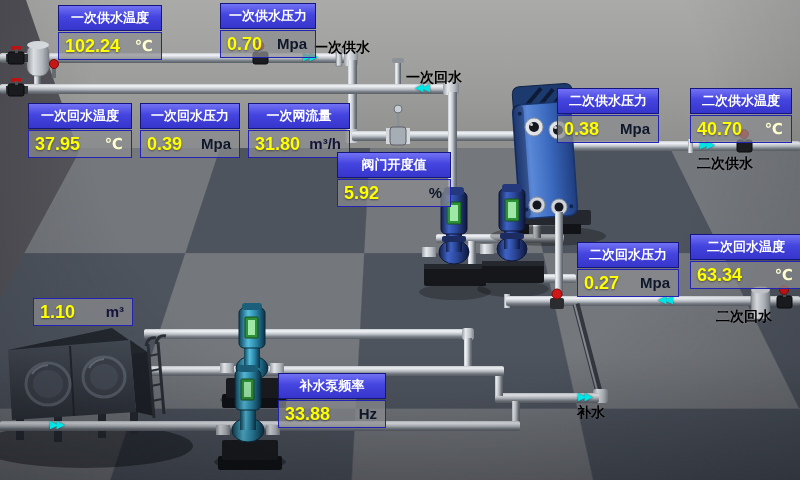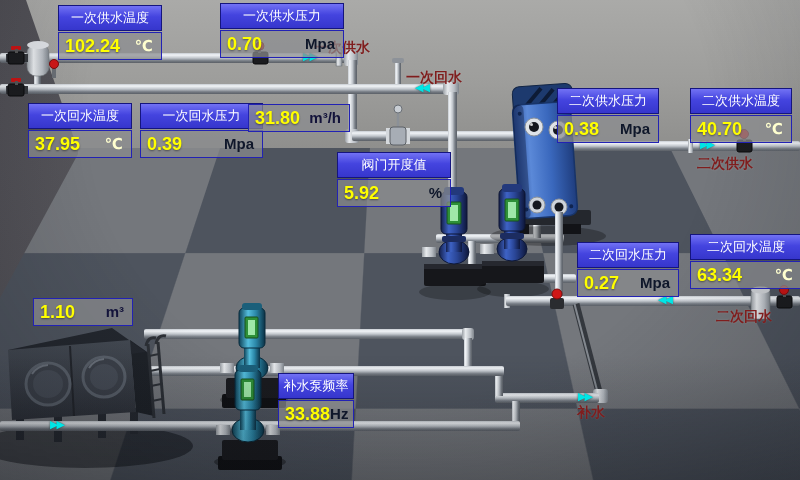--- a/index.html
+++ b/index.html
@@ -22,32 +22,32 @@
   .wall-left{position:absolute;left:0;top:0;width:800px;height:480px;pointer-events:none;
          background:linear-gradient(100deg,#504f55 0%,#6b6b6d 80%);
          clip-path:polygon(0 0,26px 0,78px 150px,78px 154px,0 298px);}
   .vignette{position:absolute;inset:0;pointer-events:none;
          background:radial-gradient(ellipse at 50% 25%,rgba(0,0,0,0) 55%,rgba(8,10,16,.22) 100%),
                     linear-gradient(180deg,rgba(0,0,0,0) 74%,rgba(6,8,12,.25) 100%);}
   svg.scene{position:absolute;left:0;top:0;}
   
   .gauge{position:absolute;z-index:10;}
   .g-title{background:linear-gradient(180deg,#7272f4 0%,#4444df 45%,#3636cc 100%);
-           border:1px solid #15157e;color:#fff;font-size:13px;font-weight:normal;
+           border:1px solid #15157e;color:#fff;font-size:13px;font-weight:bold;
            text-align:center;padding:3px 1px;letter-spacing:0px;white-space:nowrap;}
   .g-value{background:rgba(138,140,143,.72);border:1px solid #2222b4;margin-top:1px;
            display:flex;justify-content:space-between;align-items:flex-end;
            padding:3px 8px 3px 6px;}
   .g-value .num{color:#ffff00;font-size:18px;font-weight:bold;line-height:20px;
                 text-shadow:0 1px 2px rgba(0,0,0,.45);white-space:nowrap;}
   .g-value .unit{color:#0f172a;font-size:15px;font-weight:bold;line-height:20px;white-space:nowrap;}
   .g-value .unit.u-pale{color:#ffffcf;}
   .g-value .unit.u-dark{color:#13133a;text-shadow:none;}
   
-  .plabel{position:absolute;z-index:9;color:#7f1d1d;font-size:14px;font-weight:bold;
+  .plabel{position:absolute;z-index:9;color:#000000;font-size:14px;font-weight:bold;
           white-space:nowrap;text-shadow:0 0 2px rgba(255,255,255,.2);}
   .arrows{position:absolute;z-index:9;color:#00e6e6;font-size:11px;font-weight:bold;
           letter-spacing:-2px;line-height:11px;text-shadow:0 0 2px rgba(0,40,40,.8);}
 </style>
 </head>
 <body>
 
 <div class="stage">
 
   <div class="wall"></div>
@@ -335,42 +335,43 @@
 
   <div class="vignette"></div>
 
   <div class="gauge" style="left:58px;top:5px;width:104px">
     <div class="g-title">一次供水温度</div>
     <div class="g-value">
       <span class="num">102.24</span>
       <span class="unit u-pale">℃</span>
     </div>
   </div>
-  <div class="gauge" style="left:220px;top:3px;width:124px">
+  <div class="gauge" style="left:220px;top:3px;width:96px">
     <div class="g-title">一次供水压力</div>
     <div class="g-value">
       <span class="num">0.70</span>
       <span class="unit">Mpa</span>
     </div>
   </div>
   <div class="gauge" style="left:28px;top:103px;width:104px">
     <div class="g-title">一次回水温度</div>
     <div class="g-value">
       <span class="num">37.95</span>
       <span class="unit u-pale">℃</span>
     </div>
   </div>
-  <div class="gauge" style="left:140px;top:103px;width:123px">
+  <div class="gauge" style="left:140px;top:103px;width:100px">
     <div class="g-title">一次回水压力</div>
     <div class="g-value">
       <span class="num">0.39</span>
       <span class="unit">Mpa</span>
     </div>
   </div>
   <div class="gauge" style="left:248px;top:103px;width:102px">
+    <div class="g-title">一次网流量</div>
     <div class="g-value">
       <span class="num">31.80</span>
       <span class="unit u-dark">m³/h</span>
     </div>
   </div>
   <div class="gauge" style="left:337px;top:152px;width:114px">
     <div class="g-title">阀门开度值</div>
     <div class="g-value">
       <span class="num">5.92</span>
       <span class="unit">%</span>
@@ -403,21 +404,21 @@
       <span class="num">63.34</span>
       <span class="unit u-pale">℃</span>
     </div>
   </div>
   <div class="gauge" style="left:33px;top:297px;width:100px">
     <div class="g-value">
       <span class="num">1.10</span>
       <span class="unit u-dark">m³</span>
     </div>
   </div>
-  <div class="gauge" style="left:278px;top:373px;width:76px">
+  <div class="gauge" style="left:278px;top:373px;width:108px">
     <div class="g-title">补水泵频率</div>
     <div class="g-value">
       <span class="num">33.88</span>
       <span class="unit">Hz</span>
     </div>
   </div>
 
   <div class="plabel" style="left:314px;top:39px">一次供水</div>
   <div class="plabel" style="left:406px;top:69px">一次回水</div>
   <div class="plabel" style="left:697px;top:155px">二次供水</div>

